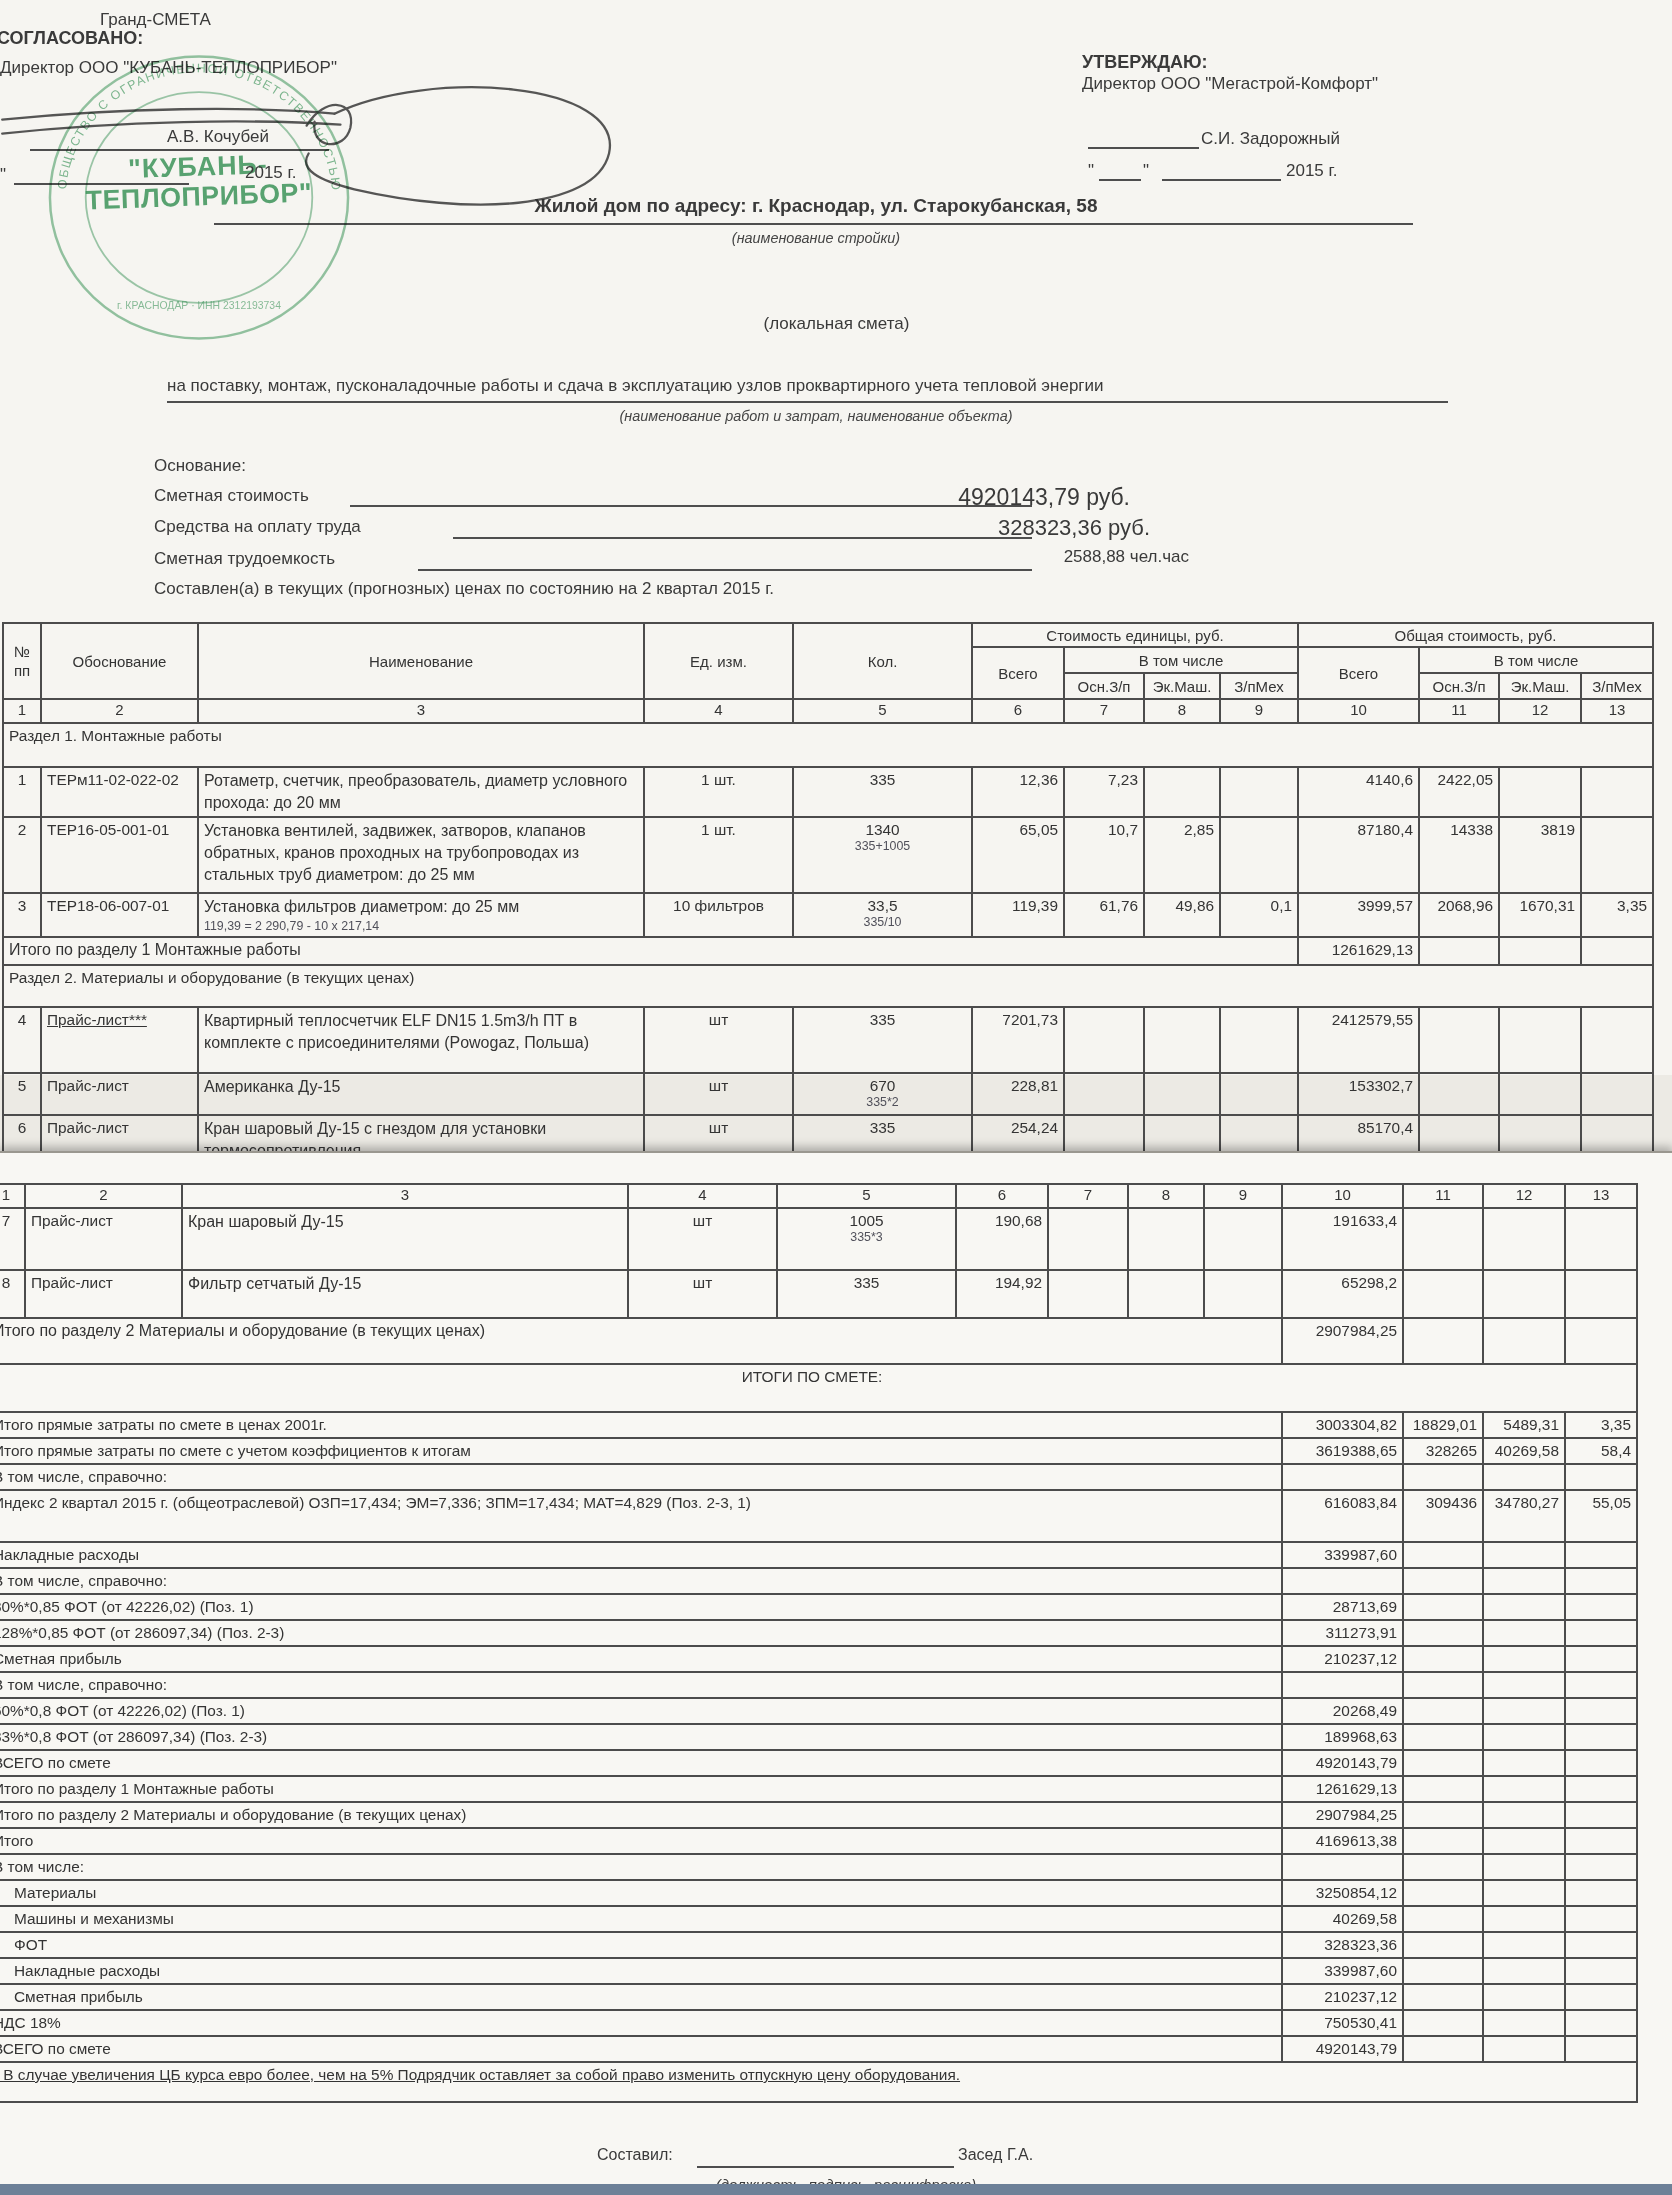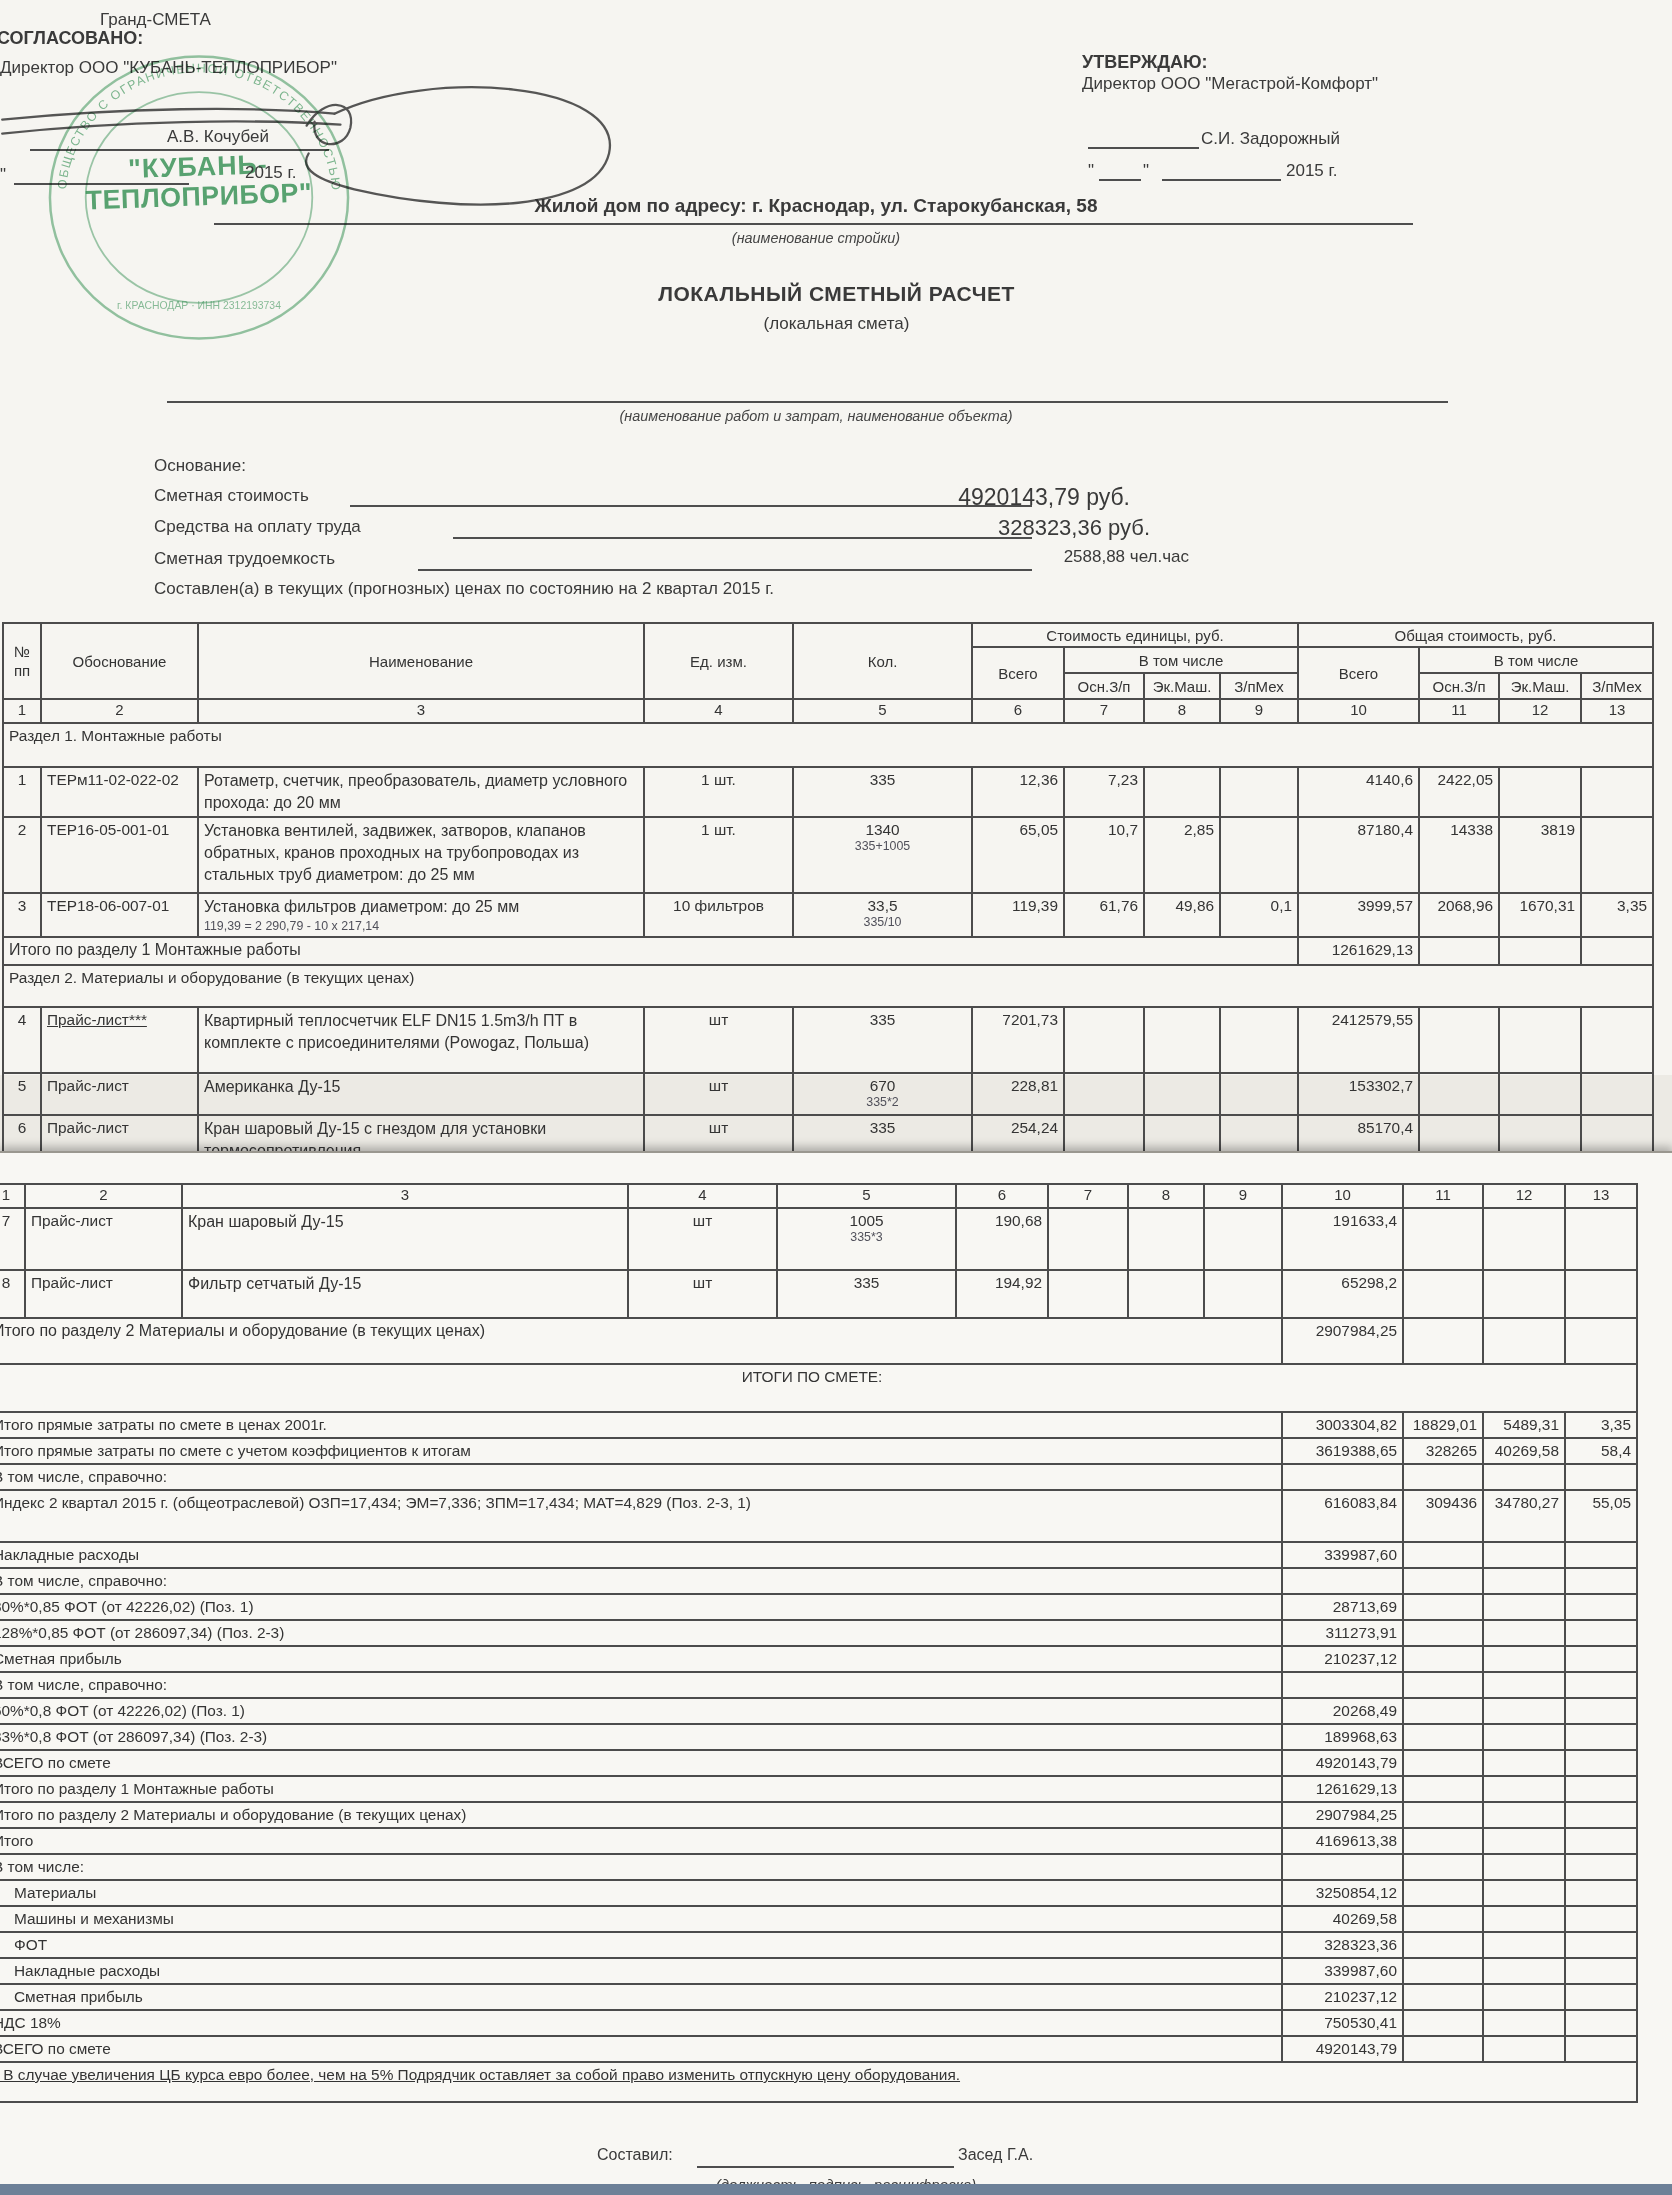--- a/index.html
+++ b/index.html
@@ -99,23 +99,23 @@
       <path d="M2,72 C122,59 254,57 342,63"></path>
       <path d="M336,52 C432,6 628,20 612,92 C598,150 468,154 356,128 C320,119 300,108 310,92"></path>
       <path d="M308,64 c 18,-30 50,-26 44,2 c -6,24 -40,22 -36,-6"></path>
     </g>
   </svg>
 
   <div class="abs b ctr" style="left:0;top:195px;width:1632px;font-size:19px;">Жилой дом по адресу: г. Краснодар, ул. Старокубанская, 58</div>
   <div class="hline" style="left:214px;top:223px;width:1199px;"></div>
   <div class="abs ctr small-cap" style="left:0;top:230px;width:1632px;">(наименование стройки)</div>
 
-  <div class="abs b ctr" style="left:0;top:282px;width:1673px;font-size:21px;letter-spacing:0.5px;">ЛОКАЛЬНЫЙ СМЕТНЫЙ РАСЧЕТ</div>
   <div class="abs ctr" style="left:0;top:314px;width:1673px;font-size:17px;">(локальная смета)</div>
 
+  <div class="abs" style="left:167px;top:376px;font-size:17px;">на  поставку, монтаж, пусконаладочные работы и сдача в эксплуатацию узлов проквартирного учета тепловой энергии</div>
   <div class="hline" style="left:167px;top:401px;width:1281px;"></div>
   <div class="abs ctr small-cap" style="left:0;top:408px;width:1632px;">(наименование работ и затрат, наименование объекта)</div>
 
   <div class="abs" style="left:154px;top:456px;font-size:17px;">Основание:</div>
   <div class="abs" style="left:154px;top:486px;font-size:17px;">Сметная стоимость</div>
   <div class="hline" style="left:350px;top:505px;width:682px;"></div>
   <div class="abs" style="left:856px;top:484px;width:274px;text-align:right;font-size:23px;background:transparent;">4920143,79 руб.</div>
 
   <div class="abs" style="left:154px;top:517px;font-size:17px;">Средства  на оплату труда</div>
   <div class="hline" style="left:453px;top:537px;width:579px;"></div>

